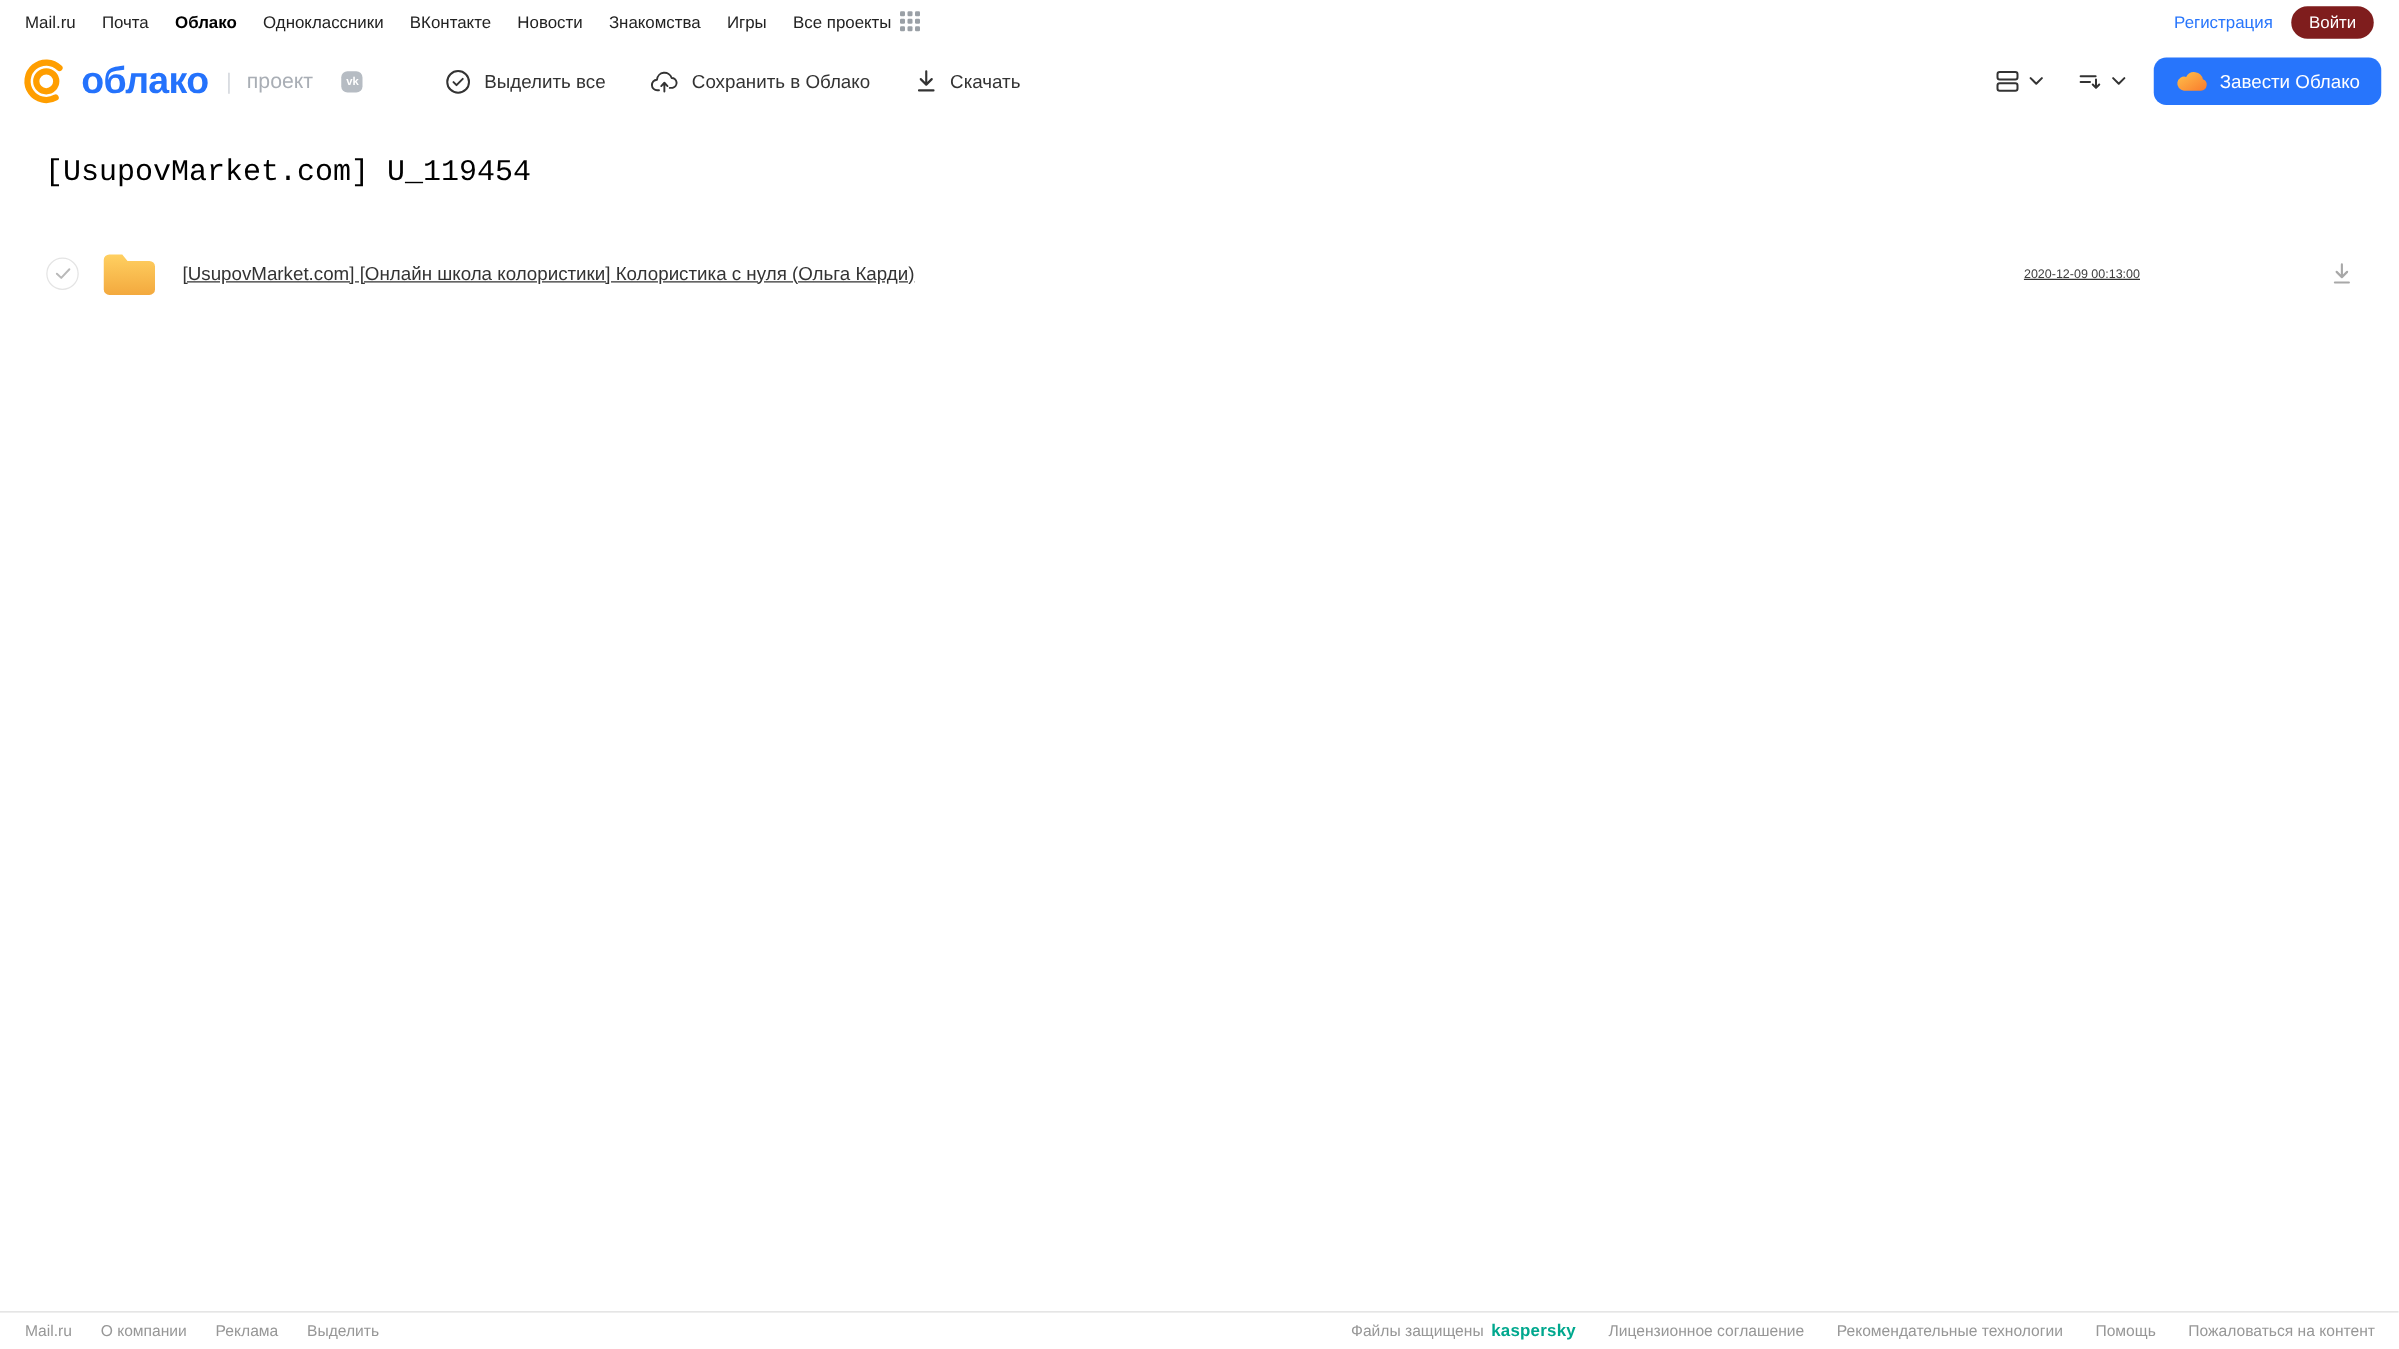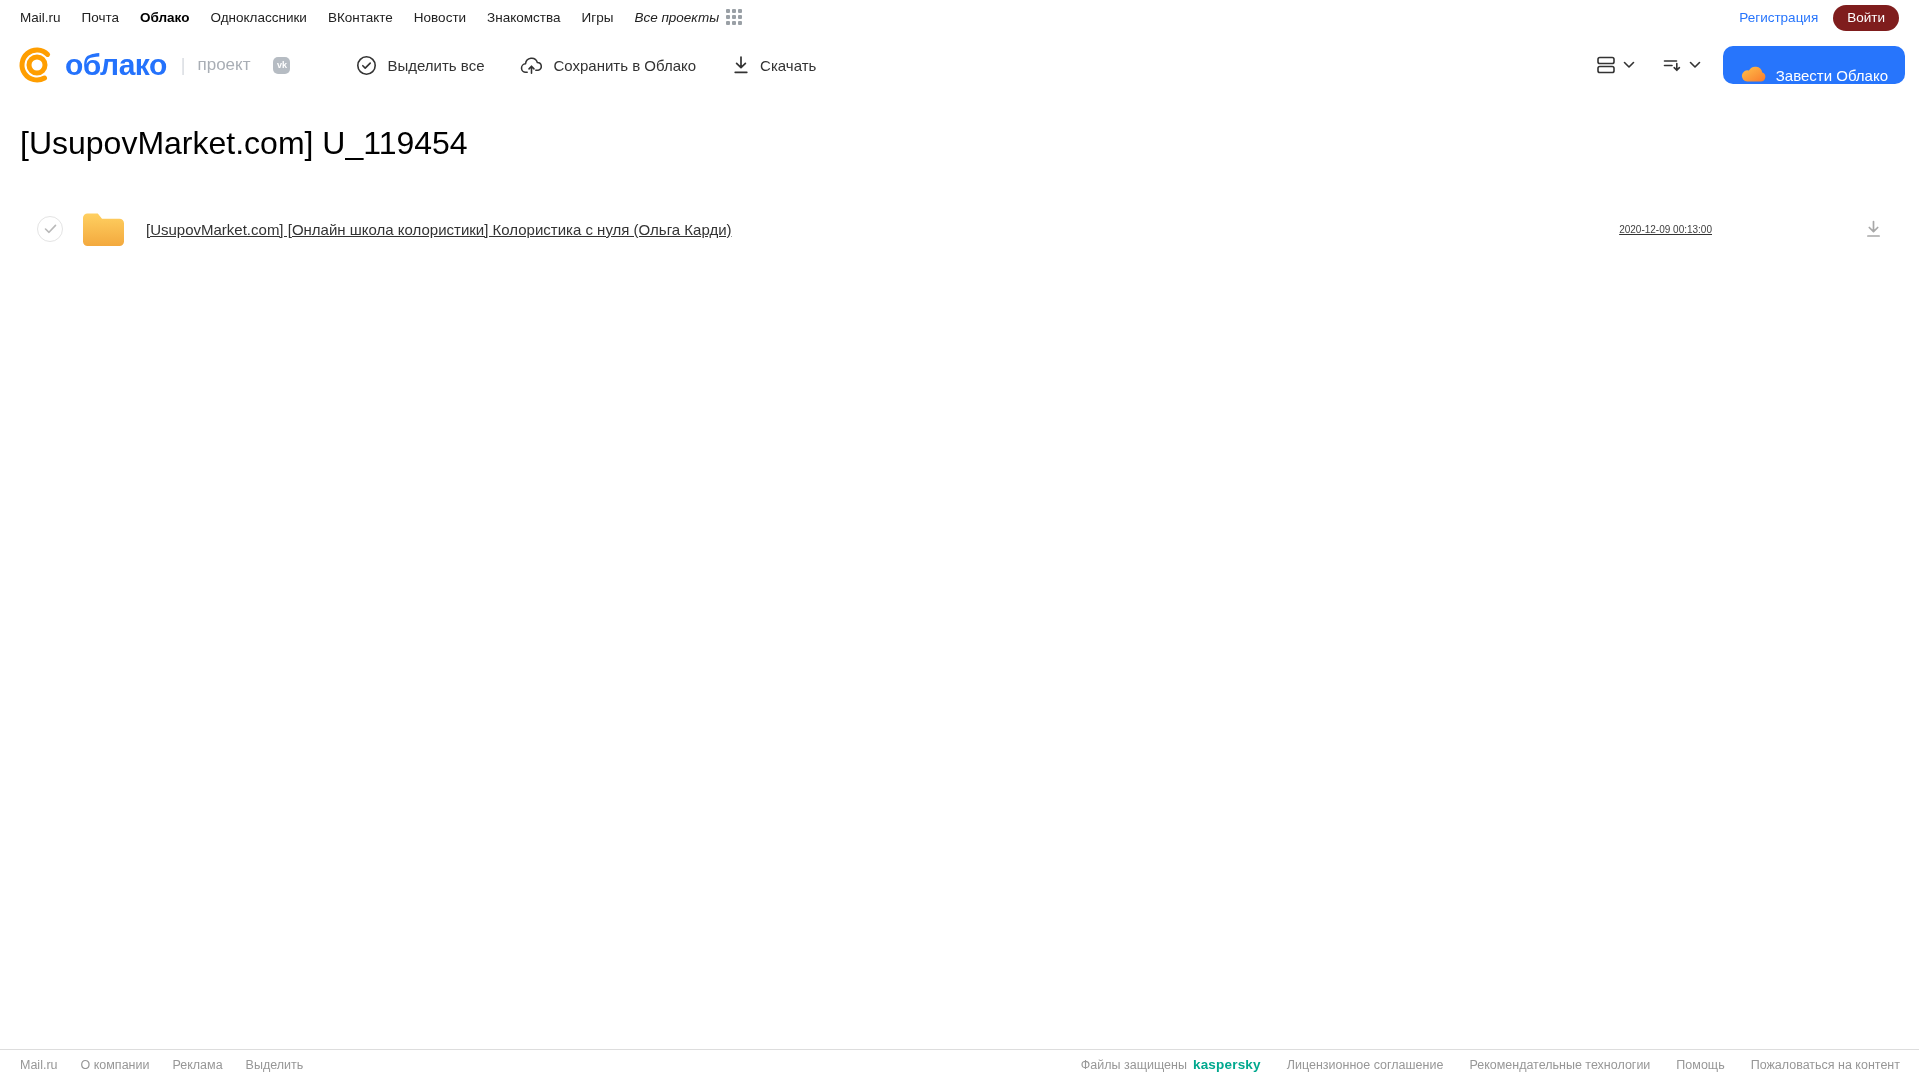--- a/index.html
+++ b/index.html
@@ -5,21 +5,21 @@
   * { margin:0; padding:0; box-sizing:border-box; }
   html,body { width:1919px; height:1079px; background:#fff;
     font-family:"Liberation Sans", sans-serif; color:#333; overflow:hidden; }
   body { position:relative; }
 
   
   .topnav { display:flex; align-items:center; height:33px; padding:2px 20px 0 20px; font-size:13.5px; }
   .topnav .nav-link { color:#222; text-decoration:none; margin-right:21px; cursor:pointer; white-space:nowrap; }
   .topnav .nav-link.active { font-weight:bold; color:#000; }
   .allprojects-wrap { display:flex; align-items:center; margin-right:0; }
-  .allprojects-wrap .nav-link { margin-right:7px;font-style:italic; }
+  .allprojects-wrap .nav-link { margin-right:7px; }
   .apps-grid { display:grid; grid-template-columns:repeat(3,5px); grid-template-rows:repeat(3,5px); gap:1px; cursor:pointer; }
   .apps-grid i { width:3.6px; height:3.6px; background:#9aa0a6; border-radius:1px; }
   .topnav-right { margin-left:auto; display:flex; align-items:center; gap:15px; }
   .register-link { color:#2775fc; text-decoration:none; font-size:13.5px; cursor:pointer; }
   .login-btn { background:#7f1d1d; color:#fff; border:none; border-radius:14px; height:26px;
     padding:0 14px; font-size:13.5px; cursor:pointer; font-family:inherit; }
 
   
   .header { display:flex; align-items:center; height:52px; margin-top:6px; padding:0 14px 0 17px; }
   .logo { display:flex; align-items:center; cursor:pointer; }
@@ -29,25 +29,25 @@
   .vk-badge { display:inline-flex; align-items:center; justify-content:center; width:17px; height:17px;
     background:#b6bcc3; color:#fff; border-radius:5px; font-size:9px; font-weight:bold; margin-left:23px; }
 
   .toolbar-actions { display:flex; align-items:center; margin-left:66px; gap:36px; }
   .toolbar-btn { display:flex; align-items:center; gap:10px; font-size:15px; color:#333;
     background:none; border:none; cursor:pointer; font-family:inherit; white-space:nowrap; }
 
   .toolbar-right { margin-left:auto; display:flex; align-items:center; }
   .icon-dd { display:flex; align-items:center; gap:6px; background:none; border:none; cursor:pointer; padding:4px; }
   .icon-dd + .icon-dd { margin-left:18px; }
-  .get-cloud-btn { display:flex; align-items:flex-end; gap:9px; margin-left:18px; background:#2775fc; color:#fff;
+  .get-cloud-btn { display:flex; align-items:center; gap:9px; margin-left:18px; background:#2775fc; color:#fff;
     border:none; border-radius:10px; height:38px; padding:0 17px; font-size:15px; cursor:pointer; font-family:inherit; }
 
   
-  .page-title { font-size:32px; color:#000; padding:34px 0 0 20px; font-weight:400; }
+  .page-title { font-size:24px; color:#000; padding:34px 0 0 36px; font-weight:400;font-family:Liberation Mono, monospace; }
 
   .file-list { margin-top:46px; }
   .file-row { display:flex; align-items:center; height:42px; padding:0 36px 0 37px; cursor:pointer;text-decoration:underline; }
   .row-checkbox { width:26px; height:26px; border:1px solid #e4e4e4; border-radius:50%; background:#fff;
     display:flex; align-items:center; justify-content:center; flex:0 0 auto; cursor:pointer; }
   .folder-icon-wrap { margin-left:18px; flex:0 0 auto; display:flex; align-items:center; }
   .file-name { margin-left:20px; font-size:15px; color:#333; flex:1 1 auto; white-space:nowrap;
     overflow:hidden; text-overflow:ellipsis; }
   .file-date { font-size:10px; color:#404040; white-space:nowrap; margin-right:152px; }
   .row-download { background:none; border:none; cursor:pointer; display:flex; align-items:center; }

